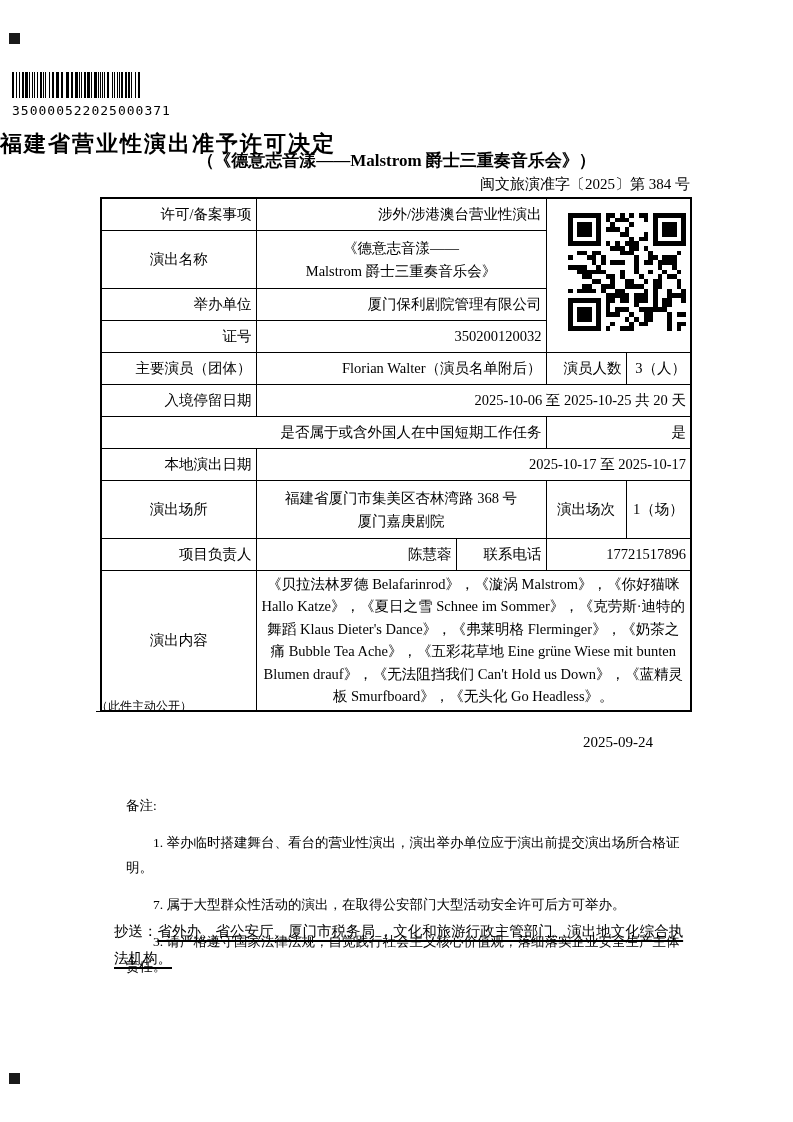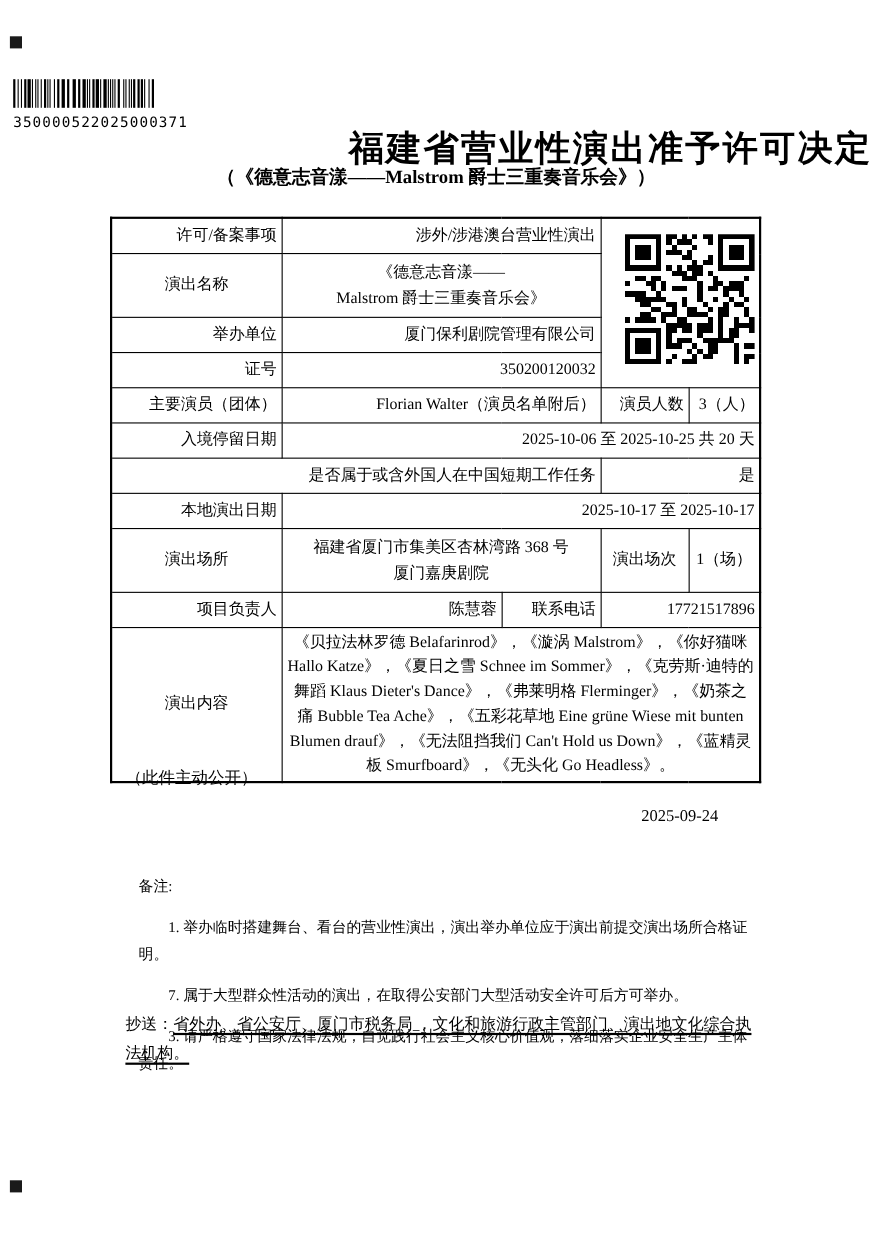--- a/index.html
+++ b/index.html
@@ -10,41 +10,41 @@
   .reg-mark.top{left:9px;top:33px;}
   .reg-mark.bottom{left:9px;top:1073px;}
 
   
   .barcode-block{position:absolute;top:72px;left:0;width:100%;text-align:left;padding-left:12px;}
   .barcode-bars{display:inline-flex;align-items:stretch;height:26px;}
   .barcode-bars span{display:block;height:100%;background:#000;flex:none;}
   .barcode-number{font-family:"DejaVu Sans Mono","Liberation Mono",monospace;
                   font-size:13px;letter-spacing:1px;margin-top:1px;}
 
-  .title{position:absolute;top:113px;left:0;width:100%;text-align:right;
-         font-size:32px;font-weight:bold;letter-spacing:2px;}
+  .title{position:absolute;top:129px;left:0;width:100%;text-align:left;
+         font-size:22px;font-weight:bold;letter-spacing:2px;}
   .subtitle{position:absolute;top:149px;left:0;width:100%;text-align:center;
             font-size:17px;font-weight:bold;}
   .doc-number{position:absolute;top:175px;right:103px;font-size:15px;}
 
   
   .permit-table{position:absolute;top:197px;left:100px;width:590px;
                 border-collapse:collapse;table-layout:fixed;font-size:14.5px;
                 border:2px solid #000;}
   .permit-table td{border:1px solid #000;text-align:center;vertical-align:middle;
                    padding:2px 4px;line-height:1.55;overflow:hidden;}
   .permit-table tr.h1 td{height:27px;text-align:right;}
   .permit-table tr.h2 td{height:53px;}
   .pre{white-space:pre-line;}
   .content-cell{text-align:justify;padding:7px 10px;line-height:23px;}
   .qr-cell{vertical-align:middle;}
   .qr{display:inline-block;width:118px;height:118px;line-height:0;}
 
   
-  .public-note{position:absolute;top:698px;left:114px;font-size:15px;}
+  .public-note{position:absolute;top:698px;left:96px;font-size:12px;text-decoration:underline;}
   .issuer-block{position:absolute;top:729px;right:140px;text-align:center;
                 font-size:15px;line-height:27px;}
   .remarks{position:absolute;top:781px;left:114px;width:578px;
            font-size:13.5px;line-height:25px;}
   .remarks p{margin:12px;text-indent:2em;}
   .remarks .remarks-label{text-indent:0;}
   .cc-line{position:absolute;top:918px;left:114px;width:578px;
            font-size:14.5px;line-height:27px;}
   .cc-underline{text-decoration:underline;text-underline-offset:4px;
                 text-decoration-thickness:1.5px;}
@@ -98,20 +98,21 @@
         <span style="width:2px;margin-right:1px"></span>
         <span style="width:1px;margin-right:3px"></span>
         <span style="width:1px;margin-right:2px"></span>
         <span style="width:2px"></span>
       </div>
     <div class="barcode-number">350000522025000371</div>
   </div>
 
   <div class="title">福建省营业性演出准予许可决定</div>
   <div class="subtitle">（《德意志音漾——Malstrom 爵士三重奏音乐会》）</div>
+  <div class="doc-number">闽文旅演准字〔2025〕第 384 号</div>
 
   <table class="permit-table">
     <colgroup>
       <col style="width:155px">
         <col style="width:200px">
         <col style="width:90px">
         <col style="width:80px">
         <col style="width:65px">
     </colgroup>
     <tbody>

